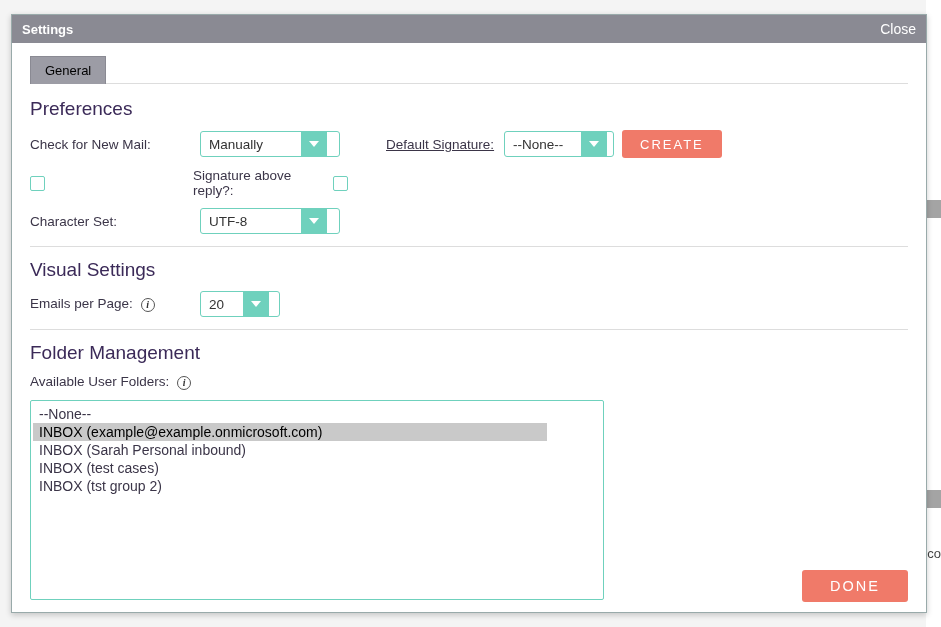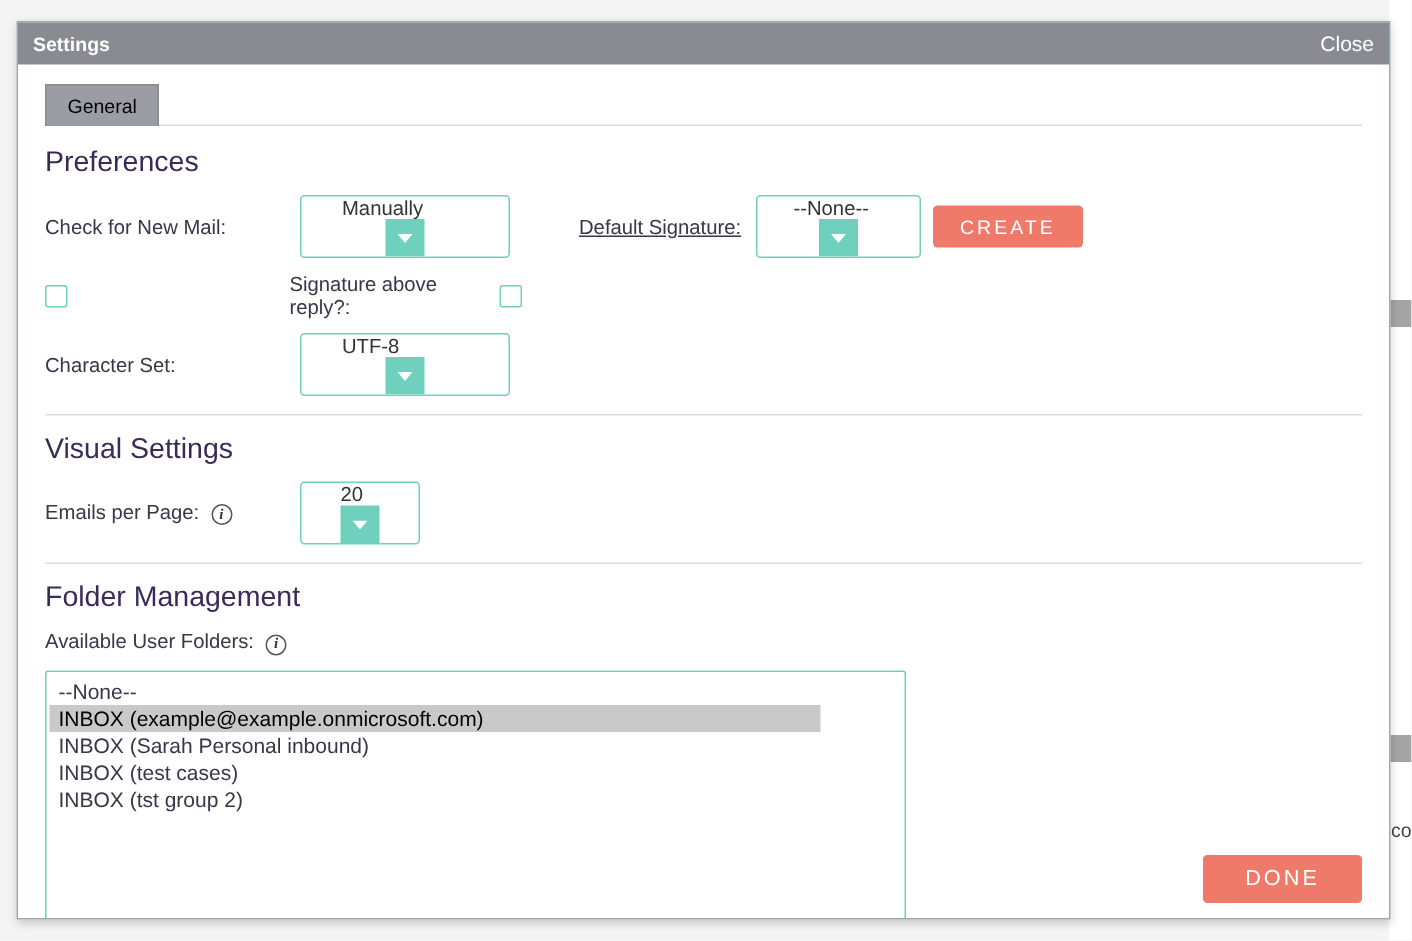--- a/index.html
+++ b/index.html
@@ -57,27 +57,26 @@
   .section-wrap { border-bottom: 1px solid #ddd; padding-bottom: 8px; margin-bottom: 12px; }
   .section-wrap.last { border-bottom: none; margin-bottom:0; padding-bottom:0;}
 
   .row { display: flex; align-items: center; margin-bottom: 10px; font-size: 13.5px; color: #3b3548;}
   .lbl { width: 170px; color:#3b3548; }
   .lbl2 { width: 140px; text-align:left; }
   .gap { width: 46px; }
 
   .select {
     display: inline-flex; align-items:center;
-    height: 42px;
+    height: 26px;
     border: 1px solid #6fd1bd;
     border-radius: 3px;
     overflow: hidden;
     background:#fff;
     cursor:pointer;
-    flex-direction:column;
   }
   .select .val { padding: 0 8px; font-size: 13.5px; color:#333; min-width: 96px; }
   .select .caret {
     width: 26px; height: 100%;
     background: #6fd1bd;
     display:flex; align-items:center; justify-content:center;
   }
   .select .caret svg { width:10px; height:6px; }
   .select.wide .val { min-width: 100px; width:100px; }
   .select.sm .val { min-width: 42px; }

